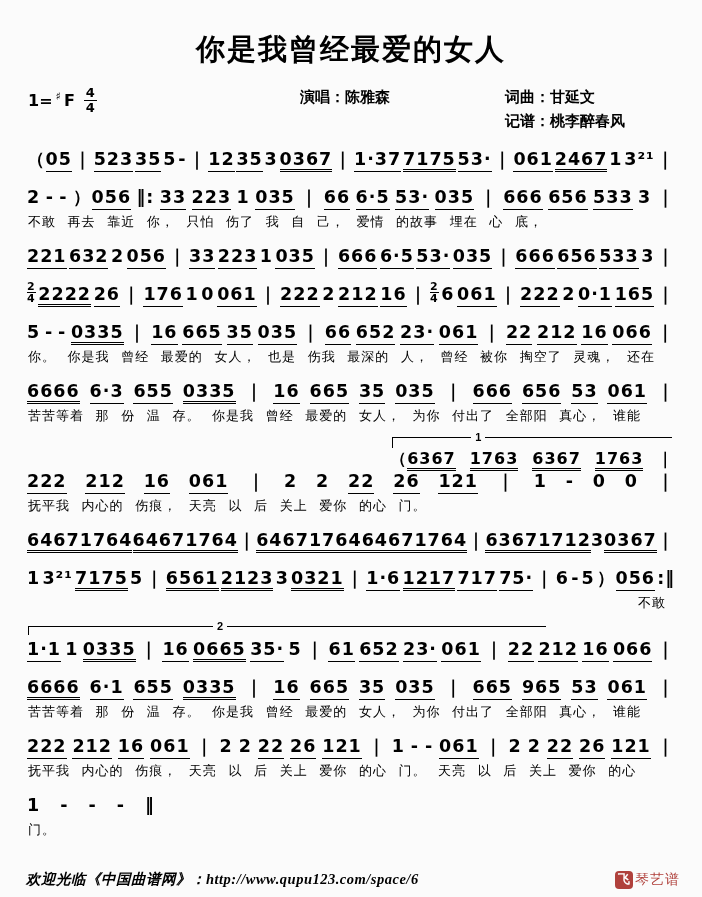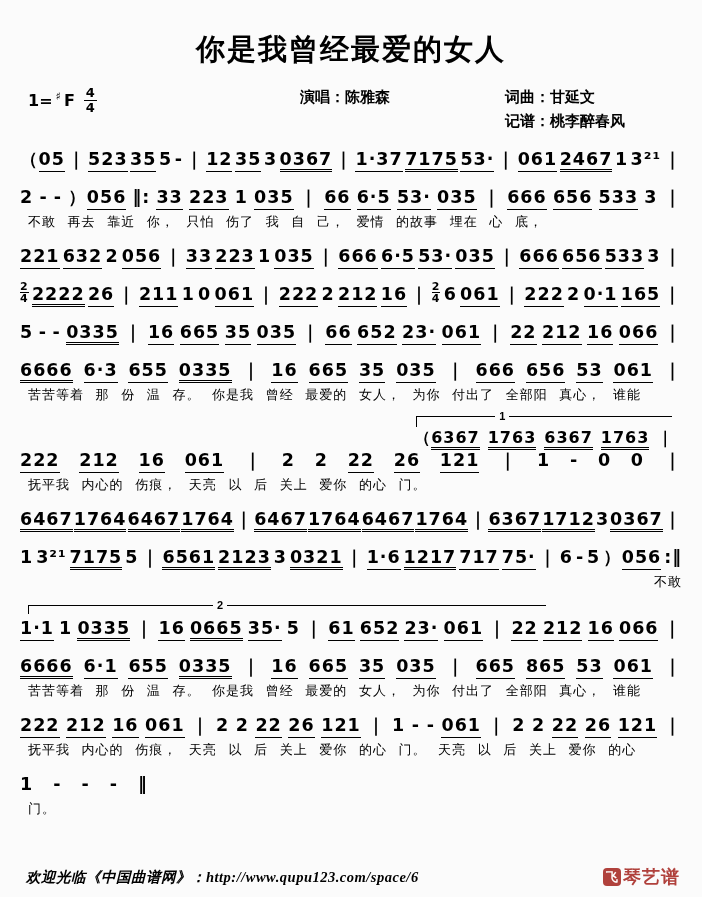--- a/index.html
+++ b/index.html
@@ -27,67 +27,67 @@
     position:absolute;font-size:15px;font-weight:bold;
     font-family:"Liberation Serif","DejaVu Serif",serif;
   }
   .credit.singer{left:300px;top:18px;text-align:center;}
   .credit.writer{left:505px;top:18px;}
   .credit.scriber{left:505px;top:42px;}
   #score{padding:0;}
   .system{margin-top:12px;}
   .notes{
     display:flex;justify-content:space-between;align-items:flex-end;
-    padding:0 20px;font-weight:bold;font-size:17.5px;line-height:26px;
+    padding:0 27px;font-weight:bold;font-size:17.5px;line-height:26px;
     font-family:"DejaVu Sans",sans-serif;white-space:nowrap;
   }
   .notes.left{justify-content:flex-start;gap:20px;}
   .notes span{letter-spacing:1px;}
   .beam{border-bottom:1px solid #000;padding-bottom:2px;}
   .dbl{border-bottom:3px double #000;padding-bottom:0;}
   .bar{font-weight:bold;}
   .ts{display:inline-flex;flex-direction:column;text-align:center;font-size:11px;line-height:1.05;font-weight:bold;position:relative;top:-2px;}
   .ts i{font-style:normal;}
   .ts i:first-child{border-bottom:1px solid #000;}
   .lyr{
     padding:3px 28px 0;font-size:13px;letter-spacing:1px;word-spacing:7px;
     white-space:nowrap;overflow:hidden;
   }
-  .lyr.right{text-align:right;padding-right:20px;}
+  .lyr.right{text-align:right;padding-right:36px;}
   .bracket2{position:relative;height:11px;margin:0 28px 1px;}
   .bracket2 .line{
     position:absolute;left:0;top:2px;width:80%;height:8px;
     border-top:1px solid #000;border-left:1px solid #000;
   }
   .bracket2 .lab{
     position:absolute;left:185px;top:-4px;background:#fbfbfb;
     padding:0 4px;font-size:11px;font-weight:bold;
   }
   .ossia-row{display:flex;justify-content:flex-end;padding:0 28px;margin-bottom:-2px;}
   .ossia{display:inline-block;}
   .ob{position:relative;height:10px;border-top:1px solid #000;border-left:1px solid #000;margin:0 2px;}
   .oblab{position:absolute;top:-7px;left:78px;background:#fbfbfb;padding:0 4px;font-size:11px;font-weight:bold;}
-  .onotes{display:flex;gap:8px;font-weight:bold;font-size:16px;line-height:22px;font-family:"DejaVu Sans",sans-serif;}
+  .onotes{display:flex;gap:14px;font-weight:bold;font-size:16px;line-height:22px;font-family:"DejaVu Sans",sans-serif;}
   .onotes span{letter-spacing:1px;}
   footer{
     position:absolute;left:0;right:0;bottom:8px;
     display:flex;justify-content:space-between;align-items:center;
     padding:0 22px 0 26px;
   }
   .welcome{
     font-family:"Liberation Serif","DejaVu Serif",serif;font-style:italic;
     font-size:14.5px;font-weight:bold;letter-spacing:0.5px;
   }
   .logo{display:flex;align-items:center;gap:2px;}
   .logo-ico{
     width:18px;height:18px;border-radius:4px;background:#b0413c;color:#fff;
     display:inline-flex;align-items:center;justify-content:center;
     font-size:12px;font-weight:bold;
   }
-  .logo-txt{color:#b0413c;font-weight:bold;font-size:18px;letter-spacing:1px;}
+  .logo-txt{color:#b0413c;font-weight:normal;font-size:14px;letter-spacing:1px;}
 </style>
 </head>
 <body>
 
 <div class="page-title">你是我曾经最爱的女人</div>
 
 <div class="hdr">
   <div class="keysig">
     <span>1=</span>
       <span class="acc">♯</span>
@@ -179,21 +179,21 @@
     </div>
     <div class="system">
       <div class="notes">
         <span class="ts">
           <i>2</i>
           <i>4</i>
         </span>
         <span><span class="beam dbl">2222</span></span>
         <span><span class="beam">26</span></span>
         <span class="bar">｜</span>
-        <span><span class="beam">211</span></span>
+        <span><span class="beam">176</span></span>
         <span>1</span>
         <span>0</span>
         <span><span class="beam">061</span></span>
         <span class="bar">｜</span>
         <span><span class="beam">222</span></span>
         <span>2</span>
         <span><span class="beam">212</span></span>
         <span><span class="beam">16</span></span>
         <span class="bar">｜</span>
         <span class="ts">
@@ -226,20 +226,21 @@
         <span><span class="beam">652</span></span>
         <span><span class="beam">23·</span></span>
         <span><span class="beam">061</span></span>
         <span class="bar">｜</span>
         <span><span class="beam">22</span></span>
         <span><span class="beam">212</span></span>
         <span><span class="beam">16</span></span>
         <span><span class="beam">066</span></span>
         <span class="bar">｜</span>
       </div>
+      <div class="lyr">你。   你是我  曾经 最爱的 女人， 也是  伤我 最深的  人，  曾经  被你 掏空了 灵魂， 还在</div>
     </div>
     <div class="system">
       <div class="notes">
         <span><span class="beam dbl">6666</span></span>
         <span><span class="beam">6·3</span></span>
         <span><span class="beam">655</span></span>
         <span><span class="beam dbl">0335</span></span>
         <span class="bar">｜</span>
         <span><span class="beam">16</span></span>
         <span><span class="beam">665</span></span>
@@ -366,21 +367,21 @@
         <span><span class="beam">6·1</span></span>
         <span><span class="beam">655</span></span>
         <span><span class="beam dbl">0335</span></span>
         <span class="bar">｜</span>
         <span><span class="beam">16</span></span>
         <span><span class="beam">665</span></span>
         <span><span class="beam">35</span></span>
         <span><span class="beam">035</span></span>
         <span class="bar">｜</span>
         <span><span class="beam">665</span></span>
-        <span><span class="beam">865</span></span>
+        <span><span class="beam">965</span></span>
         <span><span class="beam">53</span></span>
         <span><span class="beam">061</span></span>
         <span class="bar">｜</span>
       </div>
       <div class="lyr">苦苦等着 那 份 温 存。 你是我  曾经  最爱的  女人，  为你  付出了  全部阳  真心，  谁能</div>
     </div>
     <div class="system">
       <div class="notes">
         <span><span class="beam">222</span></span>
         <span><span class="beam">212</span></span>

